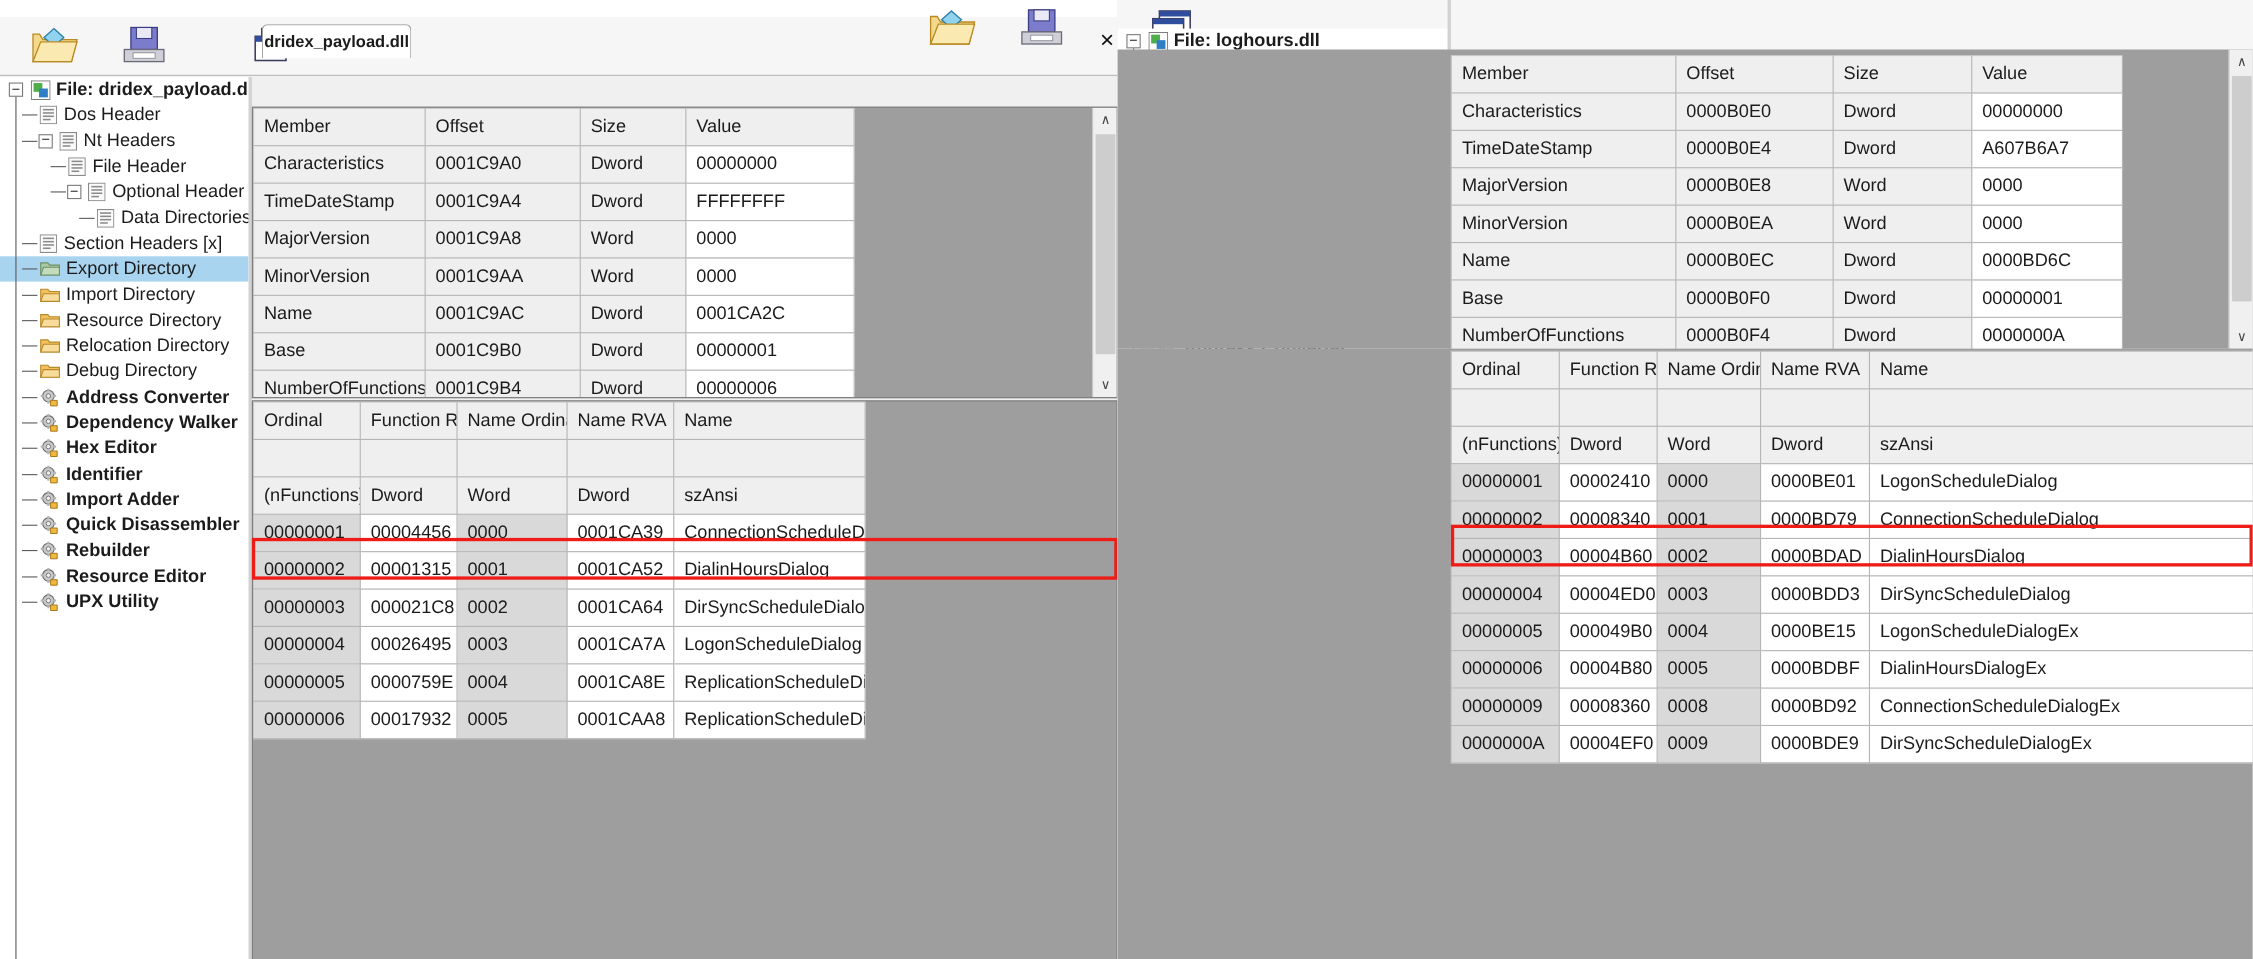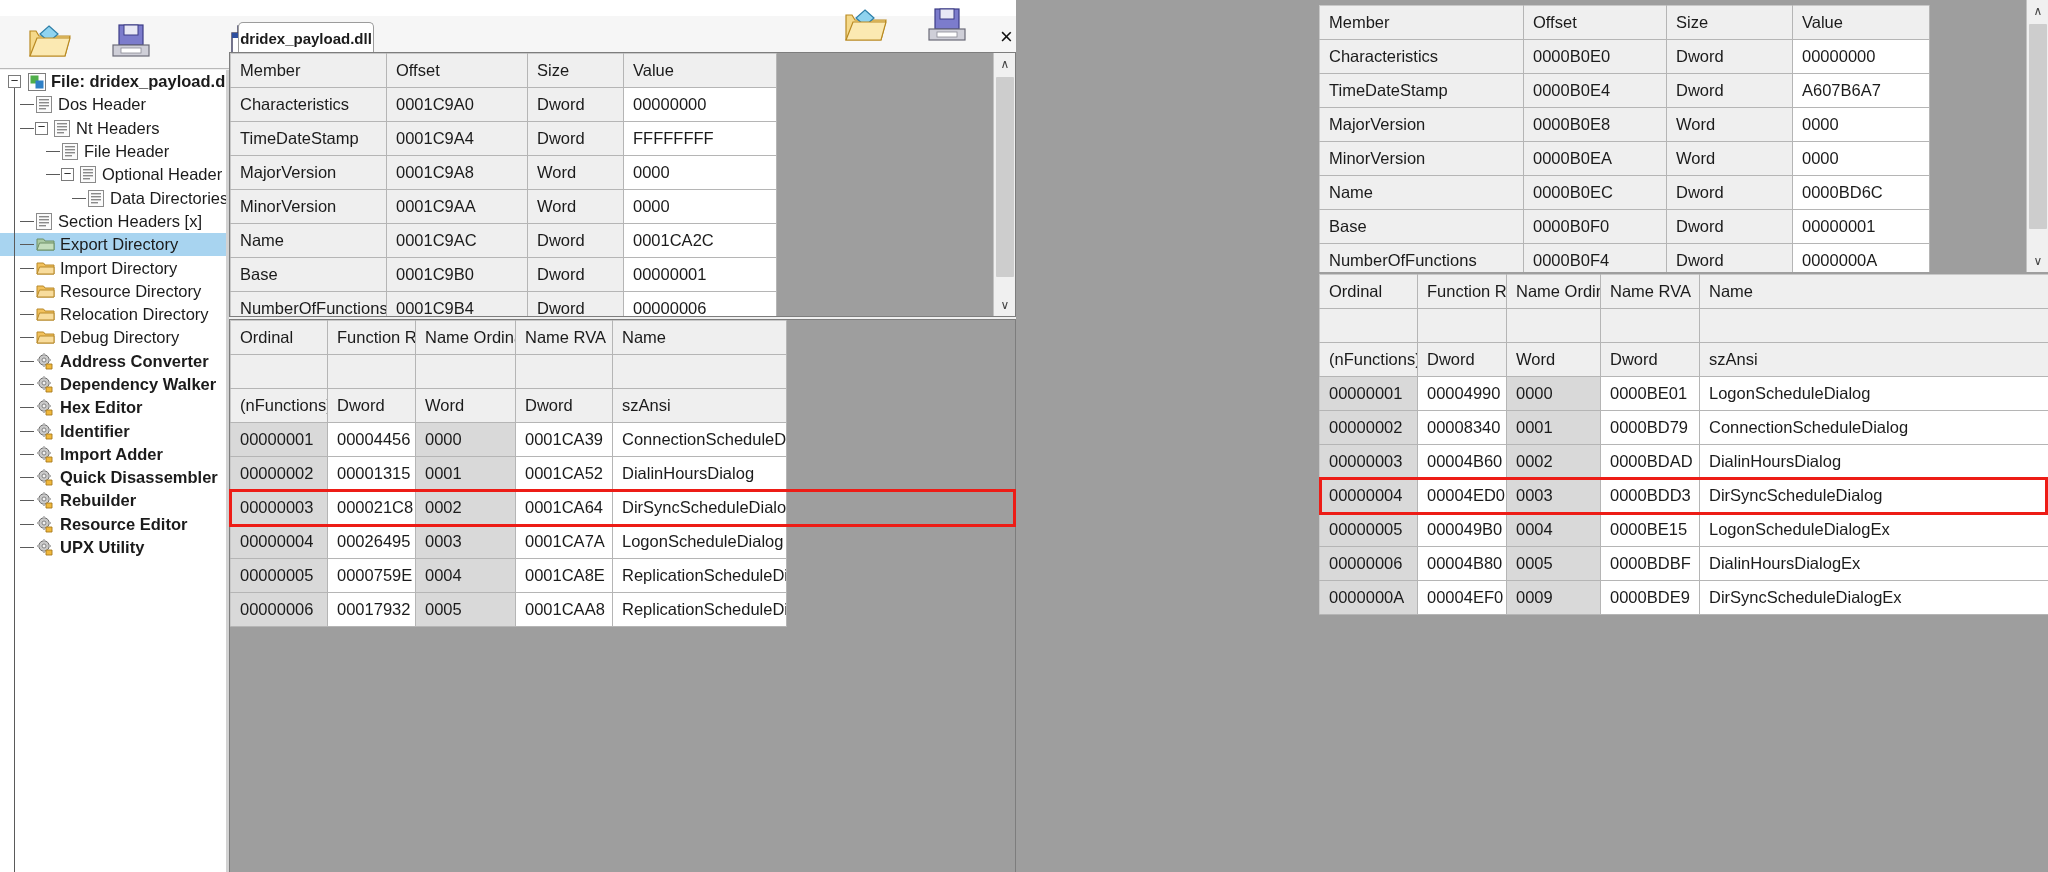--- a/index.html
+++ b/index.html
@@ -54,21 +54,21 @@
   
   .tab {
     position:absolute; height:31px; background:#ffffff;
     border:1px solid #9c9c9c; border-bottom:none;
     border-radius:5px 5px 0 0;
     display:flex; align-items:center; justify-content:center;
     font-size:15px; font-weight:bold; color:#1b1b1b; padding:0 14px;
   }
 
   
-  .pane { position:absolute; background:#9e9e9e; border:1px solid #7d7d7d; overflow:hidden; }
+  .pane { position:absolute; background:#9e9e9e; border:1px solid #7d7d7d; overflow:hidden;margin-top:45px; }
   table.grid { border-collapse:collapse; table-layout:fixed; font-size:16.5px; color:#1b1b1b; background:#efefef; }
   table.grid td, table.grid th {
     border:1px solid #c8c8c8;
     border-right-color:#b5b5b5; border-bottom-color:#b5b5b5;
     padding:0 9px; height:34px; text-align:left; font-weight:normal;
     white-space:nowrap; overflow:hidden; background:#efefef;
   }
   table.grid th { background:#efefef; }
   table.grid td.white { background:#ffffff; }
   table.grid td.shade { background:#d9d9d9; }
@@ -901,21 +901,21 @@
             </tr>
             <tr>
               <td>(nFunctions)</td>
               <td>Dword</td>
               <td>Word</td>
               <td>Dword</td>
               <td>szAnsi</td>
             </tr>
             <tr>
               <td class="shade">00000001</td>
-              <td class="white">00004990</td>
+              <td class="white">00002410</td>
               <td class="shade">0000</td>
               <td class="white">0000BE01</td>
               <td class="white">LogonScheduleDialog</td>
             </tr>
             <tr>
               <td class="shade">00000002</td>
               <td class="white">00008340</td>
               <td class="shade">0001</td>
               <td class="white">0000BD79</td>
               <td class="white">ConnectionScheduleDialog</td>
@@ -942,20 +942,27 @@
               <td class="white">LogonScheduleDialogEx</td>
             </tr>
             <tr>
               <td class="shade">00000006</td>
               <td class="white">00004B80</td>
               <td class="shade">0005</td>
               <td class="white">0000BDBF</td>
               <td class="white">DialinHoursDialogEx</td>
             </tr>
             <tr>
+              <td class="shade">00000009</td>
+              <td class="white">00008360</td>
+              <td class="shade">0008</td>
+              <td class="white">0000BD92</td>
+              <td class="white">ConnectionScheduleDialogEx</td>
+            </tr>
+            <tr>
               <td class="shade">0000000A</td>
               <td class="white">00004EF0</td>
               <td class="shade">0009</td>
               <td class="white">0000BDE9</td>
               <td class="white">DirSyncScheduleDialogEx</td>
             </tr>
           </tbody>
       </table>
     </div>
 

